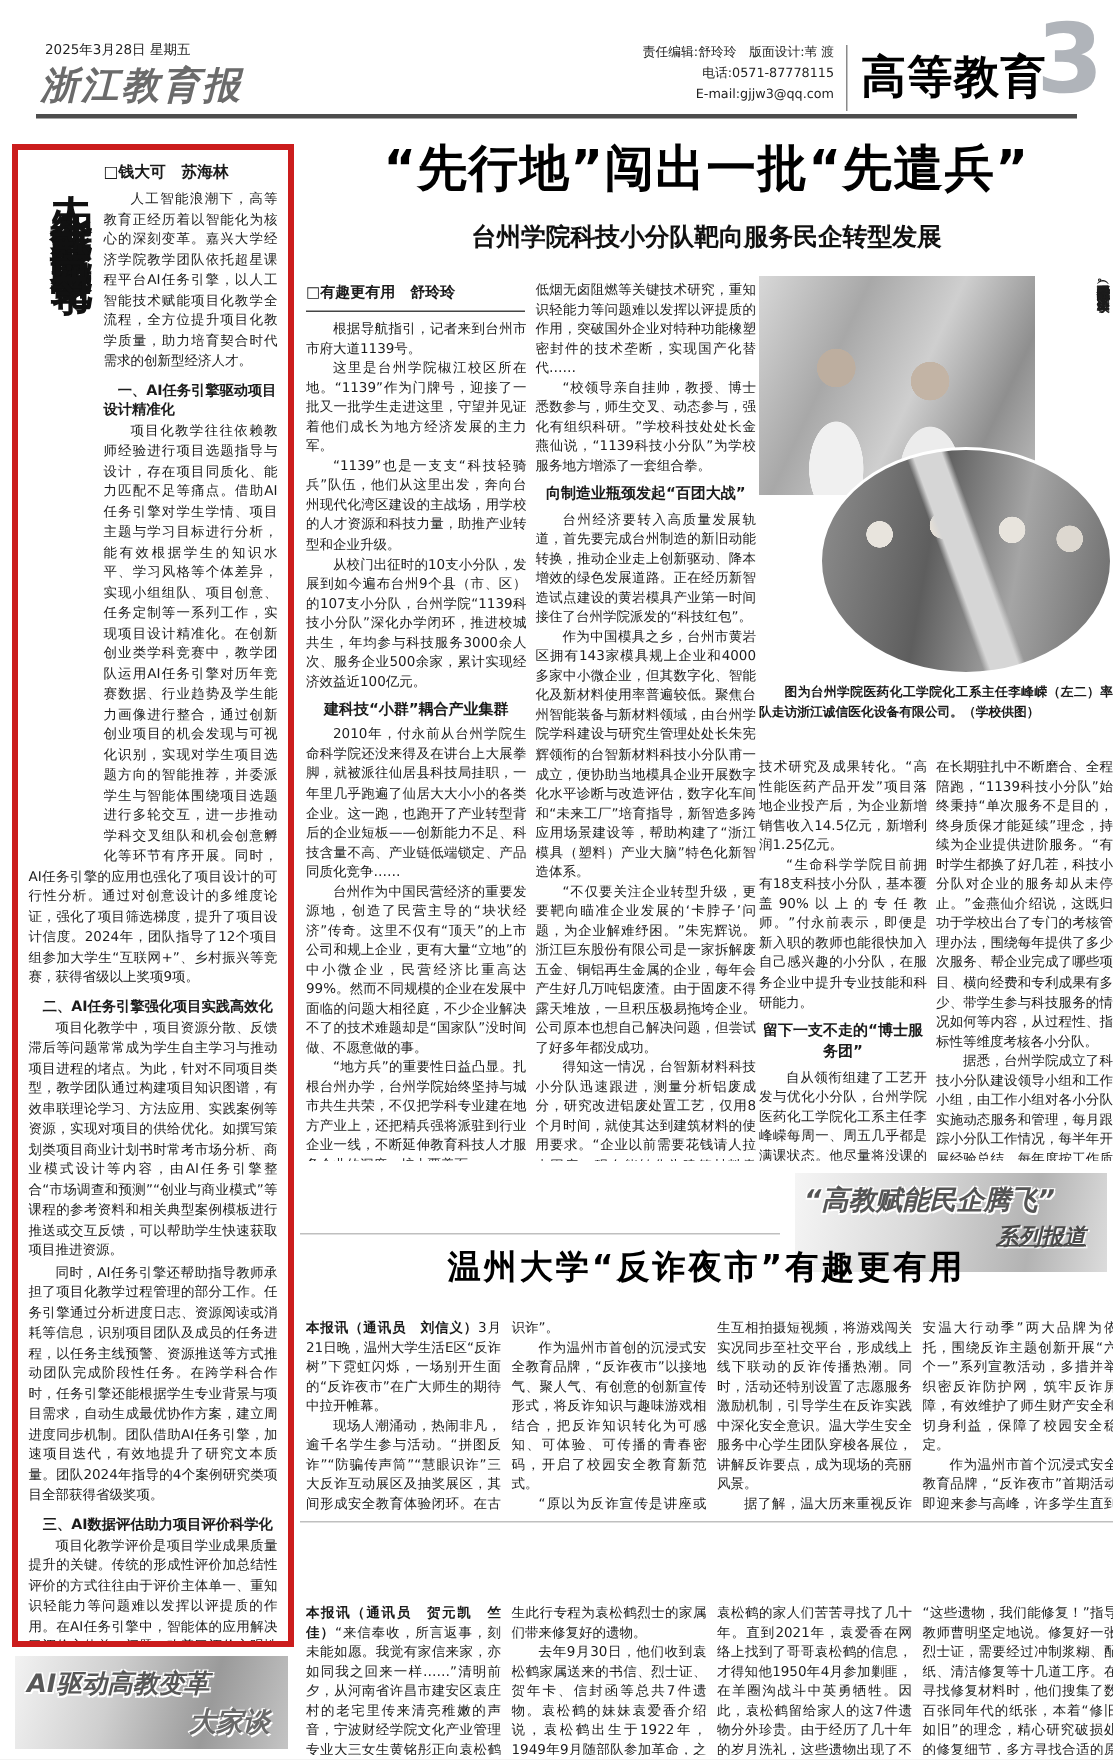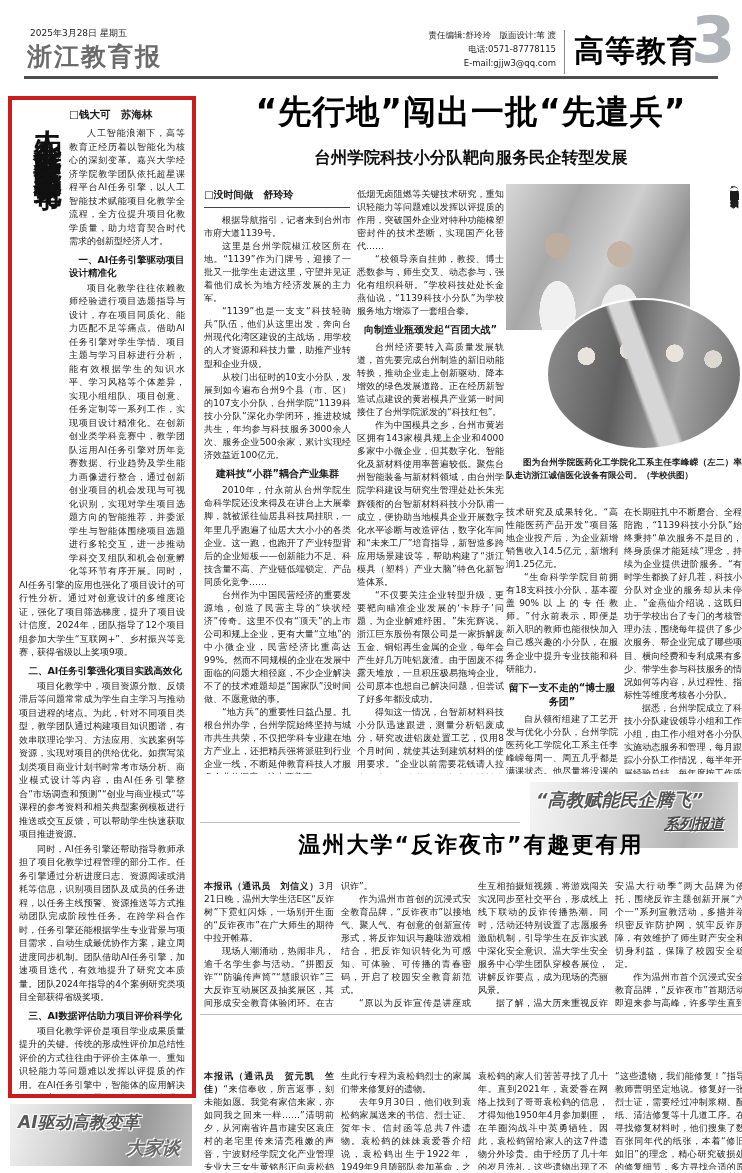--- a/index.html
+++ b/index.html
@@ -1,21 +1,21 @@
 <!DOCTYPE html>
 <html><head>
 <meta charset="utf-8">
 <style>
   html,body{margin:0;padding:0;background:#e9e9e9;}
   .page{position:relative;width:742px;height:1173px;background:#ffffff;overflow:hidden;
         font-family:"DejaVu Sans","Liberation Sans",sans-serif;color:#1c1c1c;margin:0 auto;}
   .abs{position:absolute;}
   
   .hdr-date{left:30px;top:27px;font-size:9px;color:#222;}
-  .masthead{left:27px;top:40px;font-size:25px;font-weight:800;
+  .masthead{left:27px;top:40px;font-size:25px;font-weight:800;font-style:italic;
             font-family:"DejaVu Serif","Liberation Serif",serif;color:#6b6b6b;letter-spacing:2px;}
   .editor-block{left:380px;top:28px;width:176px;text-align:right;font-size:8.5px;line-height:1.65;color:#222;}
   .hdr-div{left:564px;top:30px;width:1px;height:44px;background:#8a8a8a;}
   .section-title{left:574px;top:31px;font-size:30px;font-weight:800;letter-spacing:1px;color:#000;}
   .page-num{left:691px;top:8px;font-size:64px;font-weight:700;color:#b0b4ba;line-height:1;}
   .top-rule{left:24px;top:76px;width:694px;height:3px;background:#4d4d4d;}
   
   .red-box{left:8px;top:96px;width:188px;height:1002px;border:4px solid #cb1d1d;box-sizing:border-box;
            padding:8px 7px;overflow:hidden;background:#fff;}
   .vtitle{float:left;width:50px;height:470px;writing-mode:vertical-rl;text-orientation:upright;
@@ -121,21 +121,21 @@
       </div>
   </div>
 
   <div class="abs m-headline">“先行地”闯出一批“先遣兵”</div>
 
   <div class="abs ai-logo">
     <div class="l1">AI驱动高教变革</div>
     <div class="l2">大家谈</div>
   </div>
   <div class="abs m-subhead">台州学院科技小分队靶向服务民企转型发展</div>
-  <div class="abs m-byline">□没时间做　舒玲玲</div>
+  <div class="abs m-byline">□有趣更有用　舒玲玲</div>
 
   <div class="abs ncol col1">
       <p>根据导航指引，记者来到台州市市府大道1139号。</p>
       <p>这里是台州学院椒江校区所在地。“1139”作为门牌号，迎接了一批又一批学生走进这里，守望并见证着他们成长为地方经济发展的主力军。</p>
       <p>“1139”也是一支支“科技轻骑兵”队伍，他们从这里出发，奔向台州现代化湾区建设的主战场，用学校的人才资源和科技力量，助推产业转型和企业升级。</p>
       <p>从校门出征时的10支小分队，发展到如今遍布台州9个县（市、区）的107支小分队，台州学院“1139科技小分队”深化办学闭环，推进校城共生，年均参与科技服务3000余人次、服务企业500余家，累计实现经济效益近100亿元。</p>
       <div class="colh">建科技“小群”耦合产业集群</div>
       <p>2010年，付永前从台州学院生命科学院还没来得及在讲台上大展拳脚，就被派往仙居县科技局挂职，一年里几乎跑遍了仙居大大小小的各类企业。这一跑，也跑开了产业转型背后的企业短板——创新能力不足、科技含量不高、产业链低端锁定、产品同质化竞争……</p>
       <p>台州作为中国民营经济的重要发源地，创造了民营主导的“块状经济”传奇。这里不仅有“顶天”的上市公司和规上企业，更有大量“立地”的中小微企业，民营经济比重高达99%。然而不同规模的企业在发展中面临的问题大相径庭，不少企业解决不了的技术难题却是“国家队”没时间做、不愿意做的事。</p>
       <p>“地方兵”的重要性日益凸显。扎根台州办学，台州学院始终坚持与城市共生共荣，不仅把学科专业建在地方产业上，还把精兵强将派驻到行业企业一线，不断延伸教育科技人才服务企业的深度，扩大覆盖面。</p>

